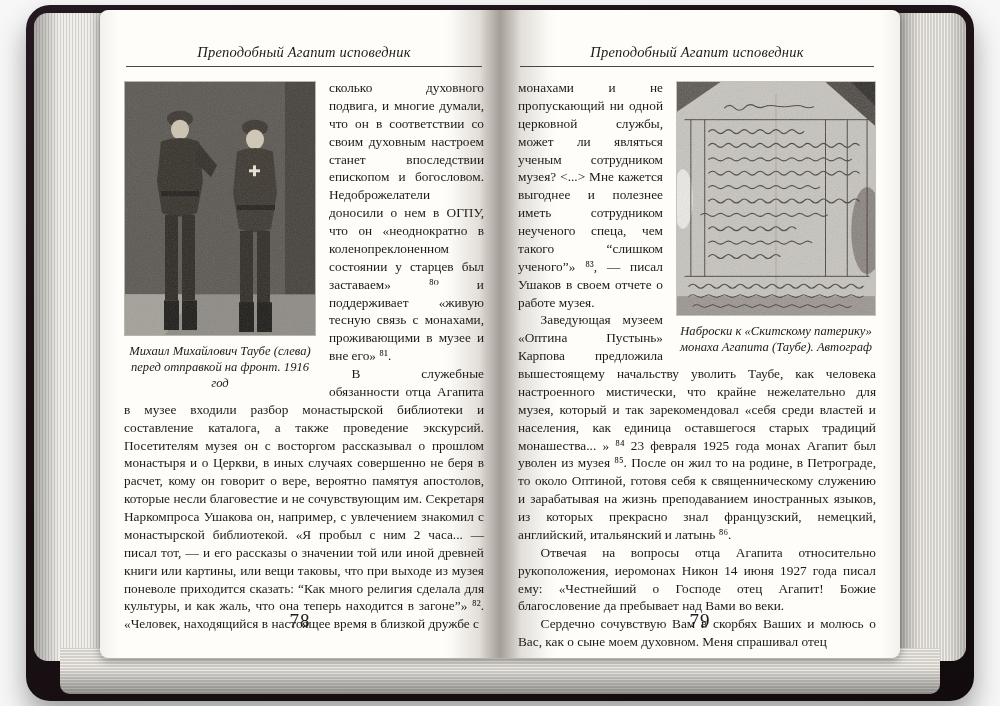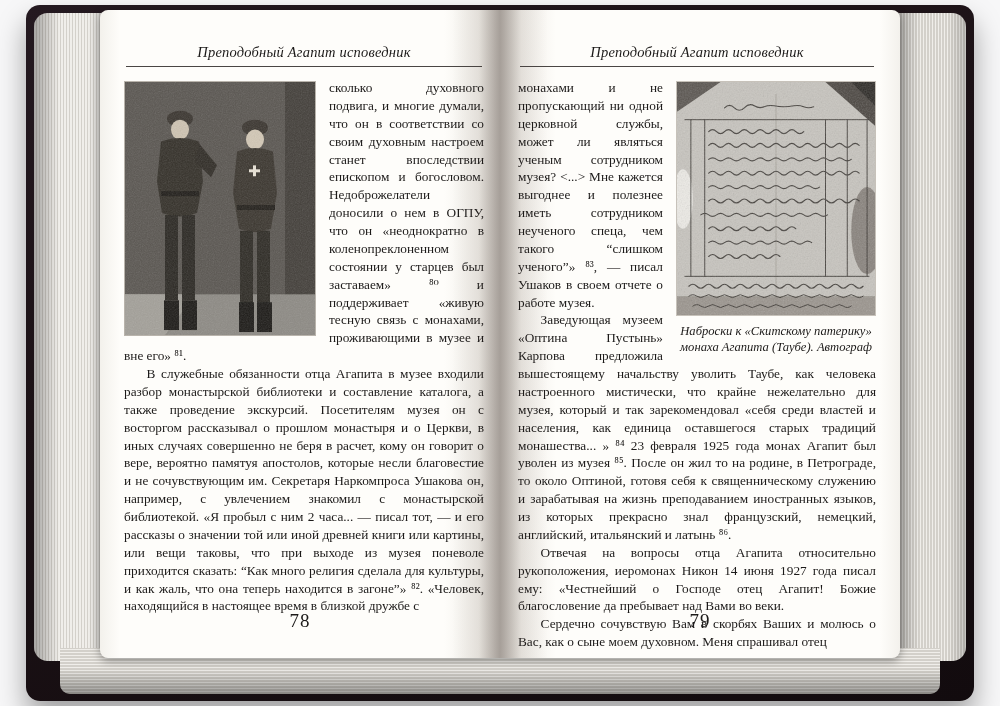--- a/index.html
+++ b/index.html
@@ -7,21 +7,21 @@
     --edge-light:#f0eeea; --edge-dark:#d3d0ca; --backdrop:#f7f7f8;
   }
   *{margin:0;padding:0;box-sizing:border-box}
   html,body{width:1000px;height:706px;overflow:hidden}
   body{background:var(--backdrop);font-family:"Liberation Serif","DejaVu Serif",serif;color:var(--ink)}
   .scene{position:relative;width:1000px;height:706px}
 
   
   .book{position:absolute;left:26px;top:5px;width:948px;height:696px;
         background:linear-gradient(160deg,#241920 0%,var(--cover) 40%,#120b0e 100%);
-        border-radius:14px;box-shadow:0 16px 28px rgba(0,0,0,.35)}
+        border-radius:24px;box-shadow:0 16px 28px rgba(0,0,0,.35)}
   .edge{position:absolute;overflow:hidden}
   .edge-left{left:8px;top:8px;width:72px;height:648px;border-radius:14px 0 0 14px;
         background:repeating-linear-gradient(90deg,var(--edge-light) 0 2px,var(--edge-dark) 2px 3px)}
   .edge-left::after,.edge-right::after{content:"";position:absolute;inset:0;
         background:linear-gradient(90deg,rgba(0,0,0,.30),rgba(0,0,0,0) 35%,rgba(0,0,0,0) 75%,rgba(0,0,0,.18))}
   .edge-right{right:8px;top:8px;width:72px;height:648px;border-radius:0 14px 14px 0;
         background:repeating-linear-gradient(90deg,var(--edge-dark) 0 2px,var(--edge-light) 2px 3px)}
   .edge-bottom{left:34px;right:34px;bottom:7px;height:46px;border-radius:0 0 10px 10px;
         background:repeating-linear-gradient(0deg,var(--edge-dark) 0 2px,var(--edge-light) 2px 3px)}
   .edge-bottom::after{content:"";position:absolute;inset:0;
@@ -96,20 +96,21 @@
               <path d="M112 70 Q130 63 148 70 L152 112 146 148 Q130 155 114 148 L108 112 Z" fill="#3b362f"></path>
               <rect x="128" y="84" width="3" height="11" fill="#e9e3d6"></rect>
               <rect x="124" y="88" width="11" height="3" fill="#e9e3d6"></rect>
               <rect x="112" y="124" width="38" height="5" fill="#23201b"></rect>
               <rect x="115" y="150" width="13" height="74" fill="#2e2b25"></rect>
               <rect x="132" y="150" width="13" height="74" fill="#2e2b25"></rect>
               <rect x="114" y="222" width="15" height="30" fill="#1c1a17"></rect>
               <rect x="132" y="222" width="15" height="30" fill="#1c1a17"></rect>
               <rect width="190" height="255" filter="url(#grain)" opacity=".2"></rect>
             </svg>
+            <figcaption>Михаил Михайлович Таубе (слева) перед отправкой на фронт. 1916 год</figcaption>
           </figure>
           <p>сколько духовного подвига, и многие думали, что он в соответствии со своим духовным настроем станет впоследствии епископом и богословом. Недоброжелатели доносили о нем в ОГПУ, что он «неоднократно в коленопреклоненном состоянии у старцев был заставаем» ⁸⁰ и поддерживает «живую тесную связь с монахами, проживающими в музее и вне его» ⁸¹.</p>
           <p class="indent">В служебные обязанности отца Агапита в музее входили разбор монастырской библиотеки и составление каталога, а также проведение экскурсий. Посетителям музея он с восторгом рассказывал о прошлом монастыря и о Церкви, в иных случаях совершенно не беря в расчет, кому он говорит о вере, вероятно памятуя апостолов, которые несли благовестие и не сочувствующим им. Секретаря Наркомпроса Ушакова он, например, с увлечением знакомил с монастырской библиотекой. «Я пробыл с ним 2 часа... — писал тот, — и его рассказы о значении той или иной древней книги или картины, или вещи таковы, что при выходе из музея поневоле приходится сказать: “Как много религия сделала для культуры, и как жаль, что она теперь находится в загоне”» ⁸². «Человек, находящийся в настоящее время в близкой дружбе с</p>
         </div>
 
         <div class="page-num">78</div>
       </div>
 
       <div class="page right">
         <div class="running-head">Преподобный Агапит исповедник</div>

